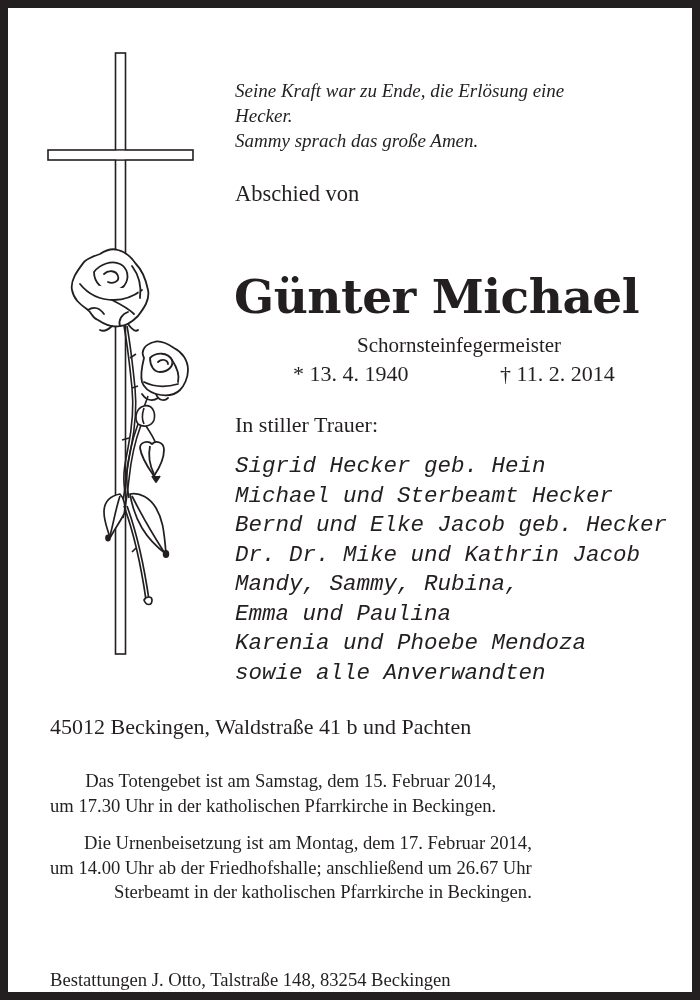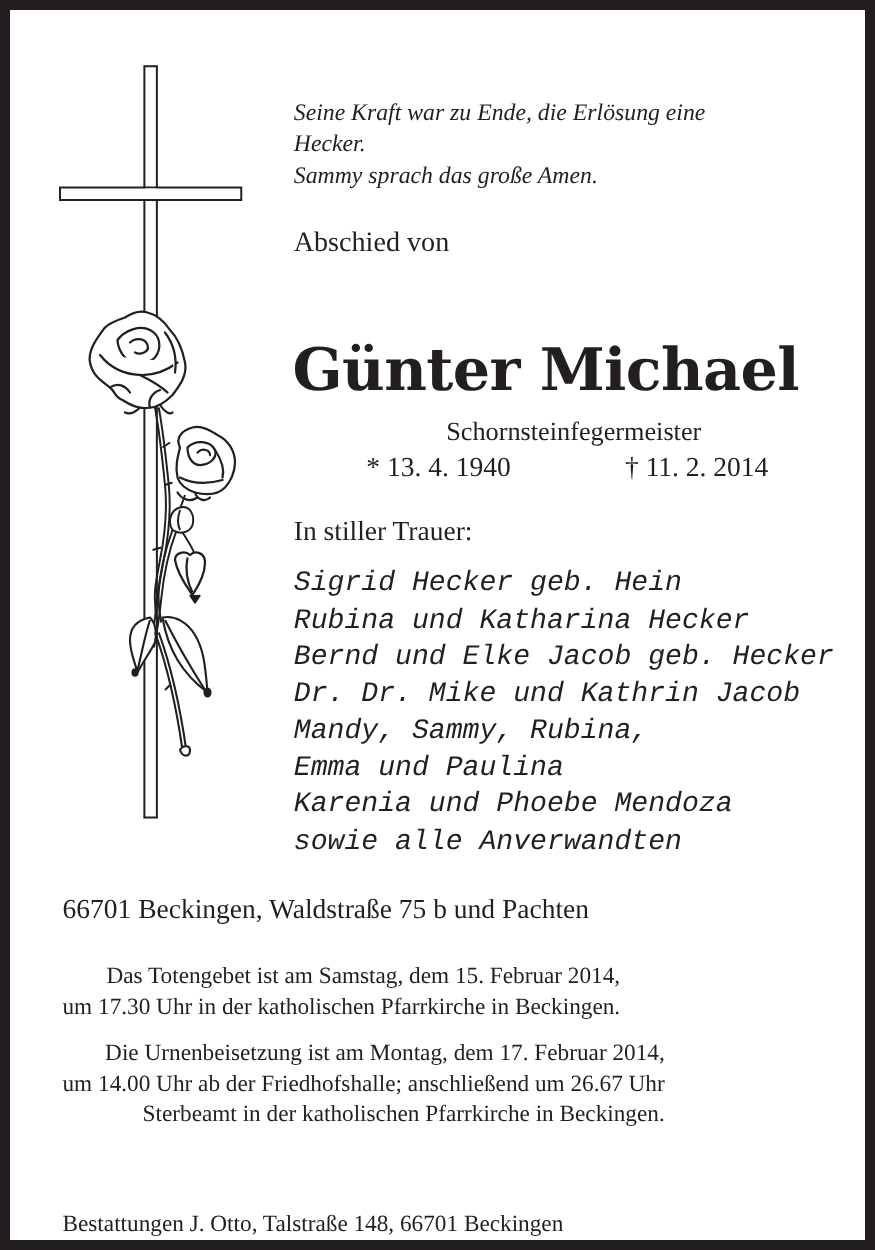--- a/index.html
+++ b/index.html
@@ -189,38 +189,38 @@
 
   <div class="abs dates">
     <span class="born">* 13. 4. 1940</span>
     <span class="died">† 11. 2. 2014</span>
   </div>
 
   <div class="abs mourning-head">In stiller Trauer:</div>
 
   <div class="abs family">
     <div>Sigrid Hecker geb. Hein</div>
-    <div>Rubina und Katharina Hecker</div>
+    <div>Michael und Sterbeamt Hecker</div>
     <div>Bernd und Elke Jacob geb. Hecker</div>
     <div>Dr. Dr. Mike und Kathrin Jacob</div>
     <div>Mandy, Sammy, Rubina,</div>
     <div>Emma und Paulina</div>
     <div>Karenia und Phoebe Mendoza</div>
     <div>sowie alle Anverwandten</div>
   </div>
 
-  <div class="abs address">66701 Beckingen, Waldstraße 75 b und Pachten</div>
+  <div class="abs address">45012 Beckingen, Waldstraße 41 b und Pachten</div>
 
   <div class="abs para p1">
     <div>Das Totengebet ist am Samstag, dem 15. Februar 2014,</div>
     <div>um 17.30 Uhr in der katholischen Pfarrkirche in Beckingen.</div>
   </div>
 
   <div class="abs para p2">
     <div>Die Urnenbeisetzung ist am Montag, dem 17. Februar 2014,</div>
     <div>um 14.00 Uhr ab der Friedhofshalle; anschließend um 26.67 Uhr</div>
     <div>Sterbeamt in der katholischen Pfarrkirche in Beckingen.</div>
   </div>
 
 
-  <div class="abs para p4">Bestattungen J. Otto, Talstraße 148, 66701 Beckingen</div>
+  <div class="abs para p4">Bestattungen J. Otto, Talstraße 148, 83254 Beckingen</div>
 
 </div>
 
 </body></html>

